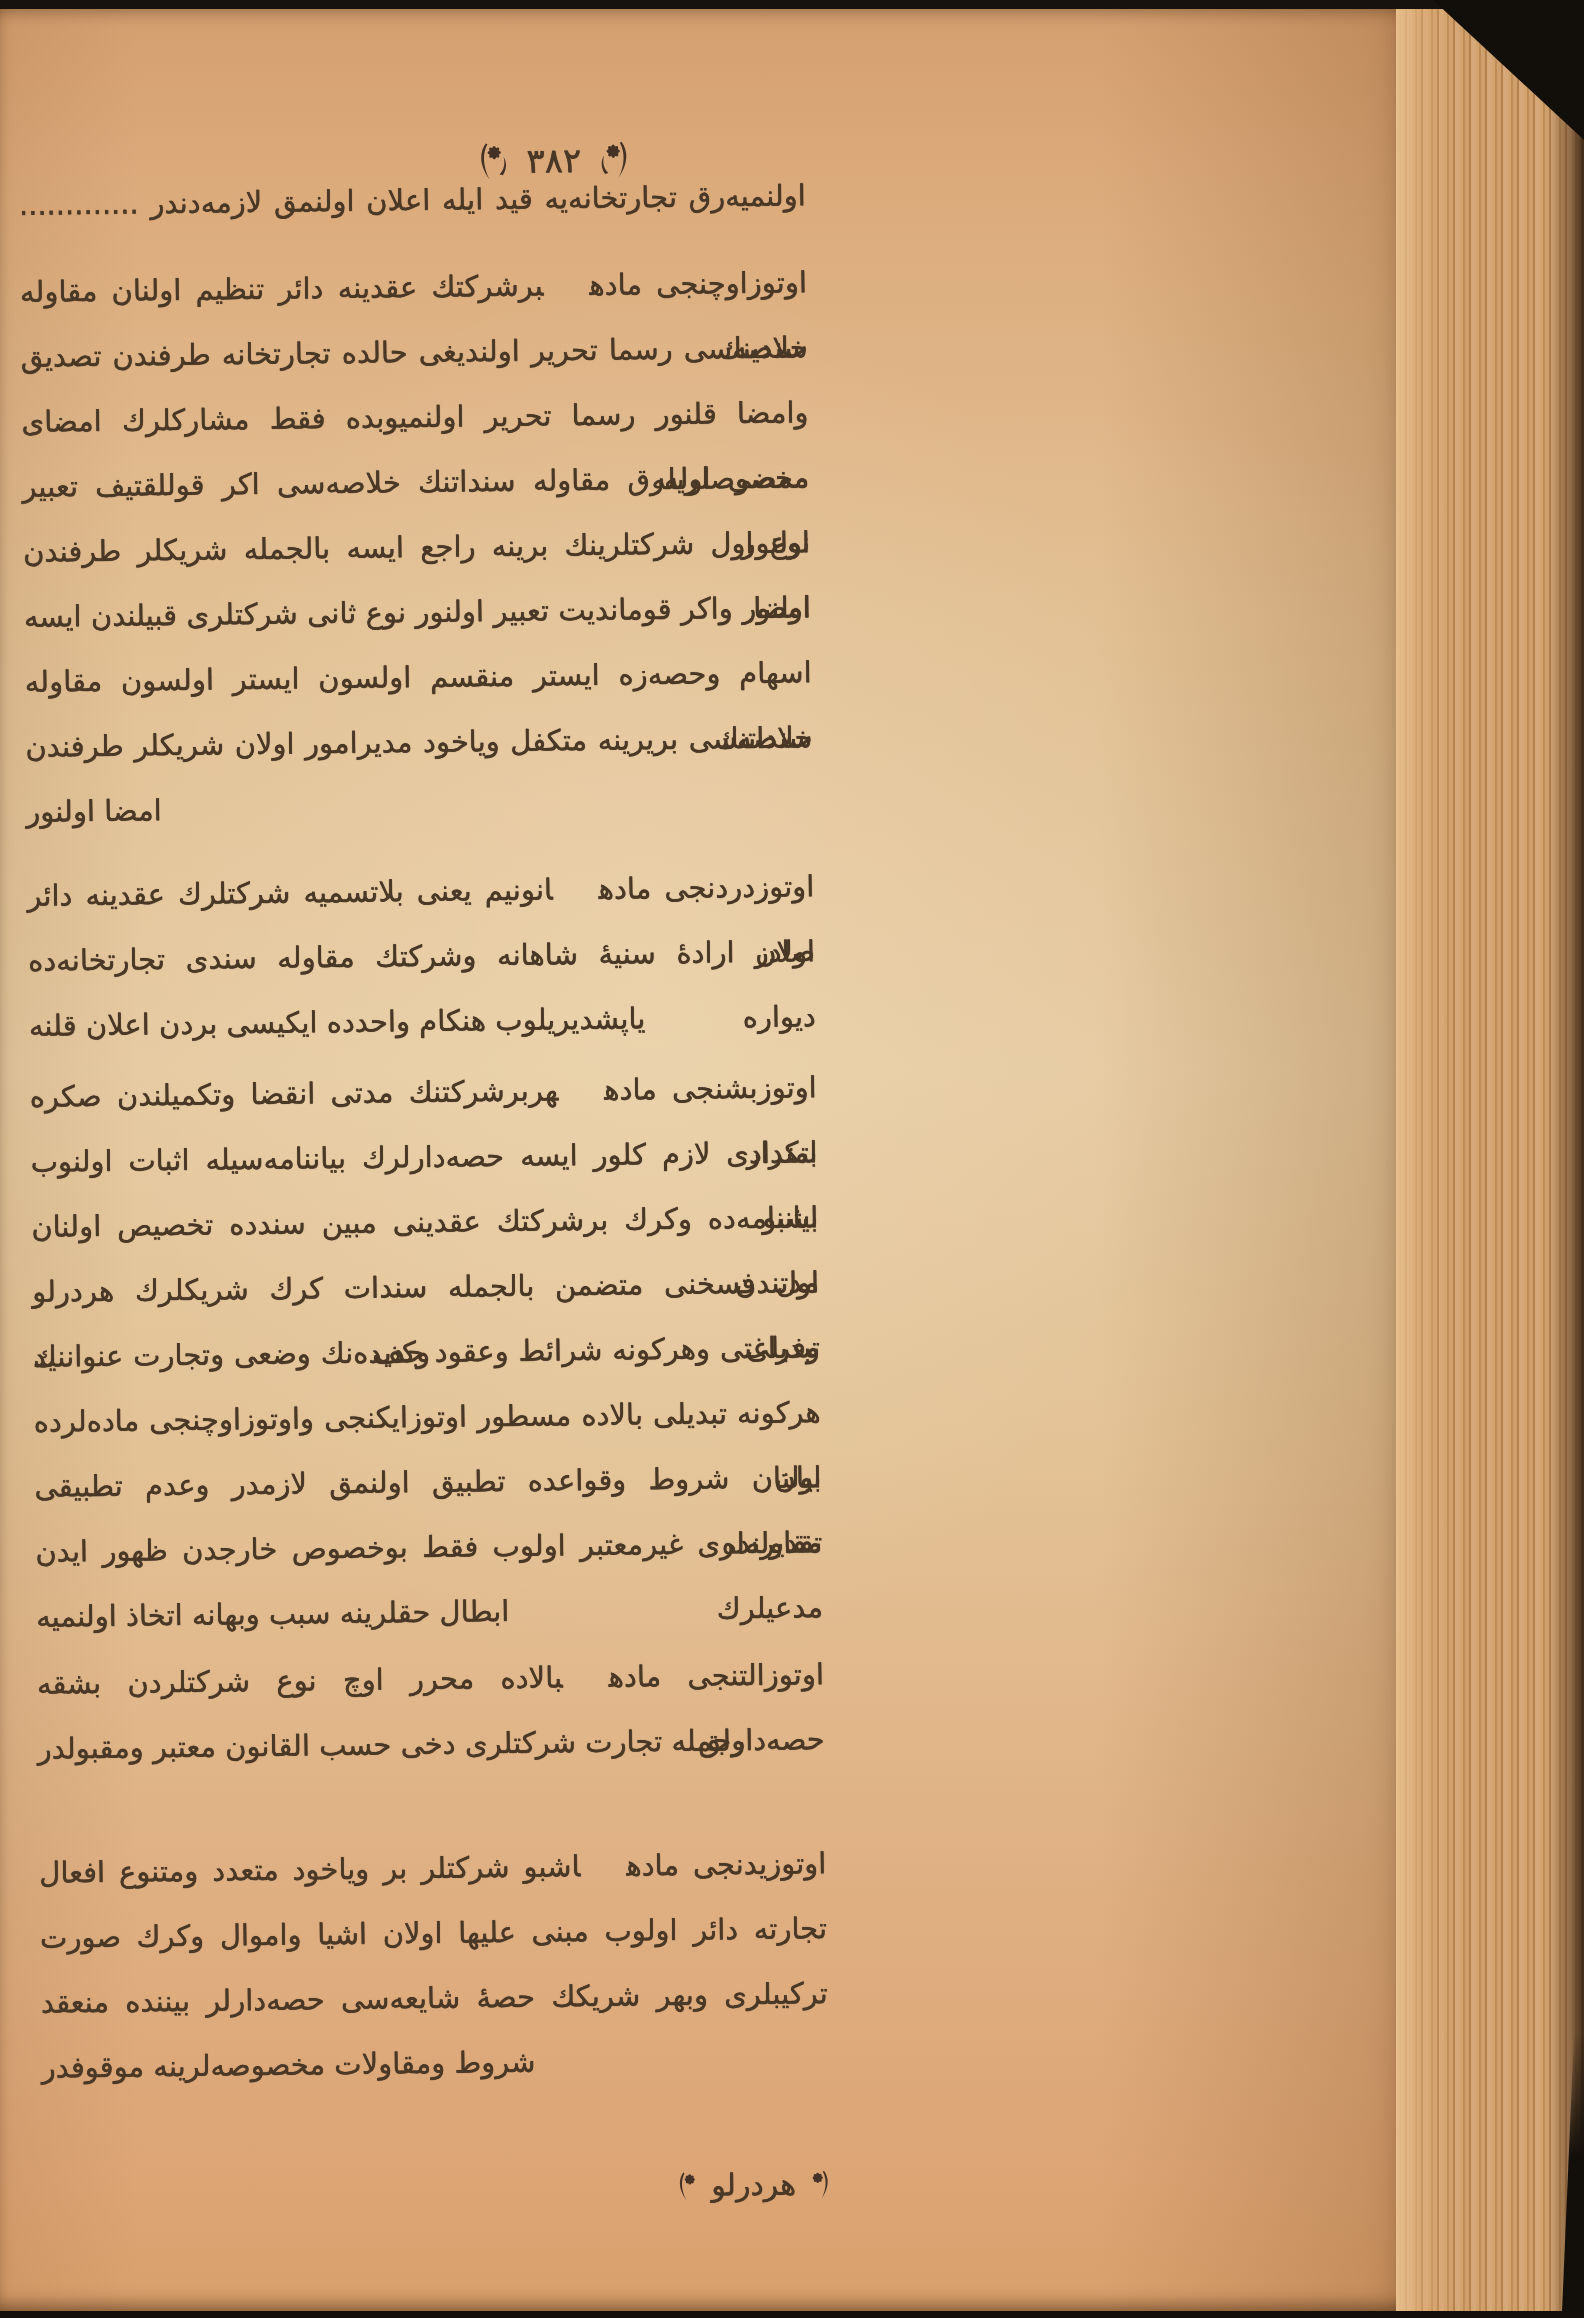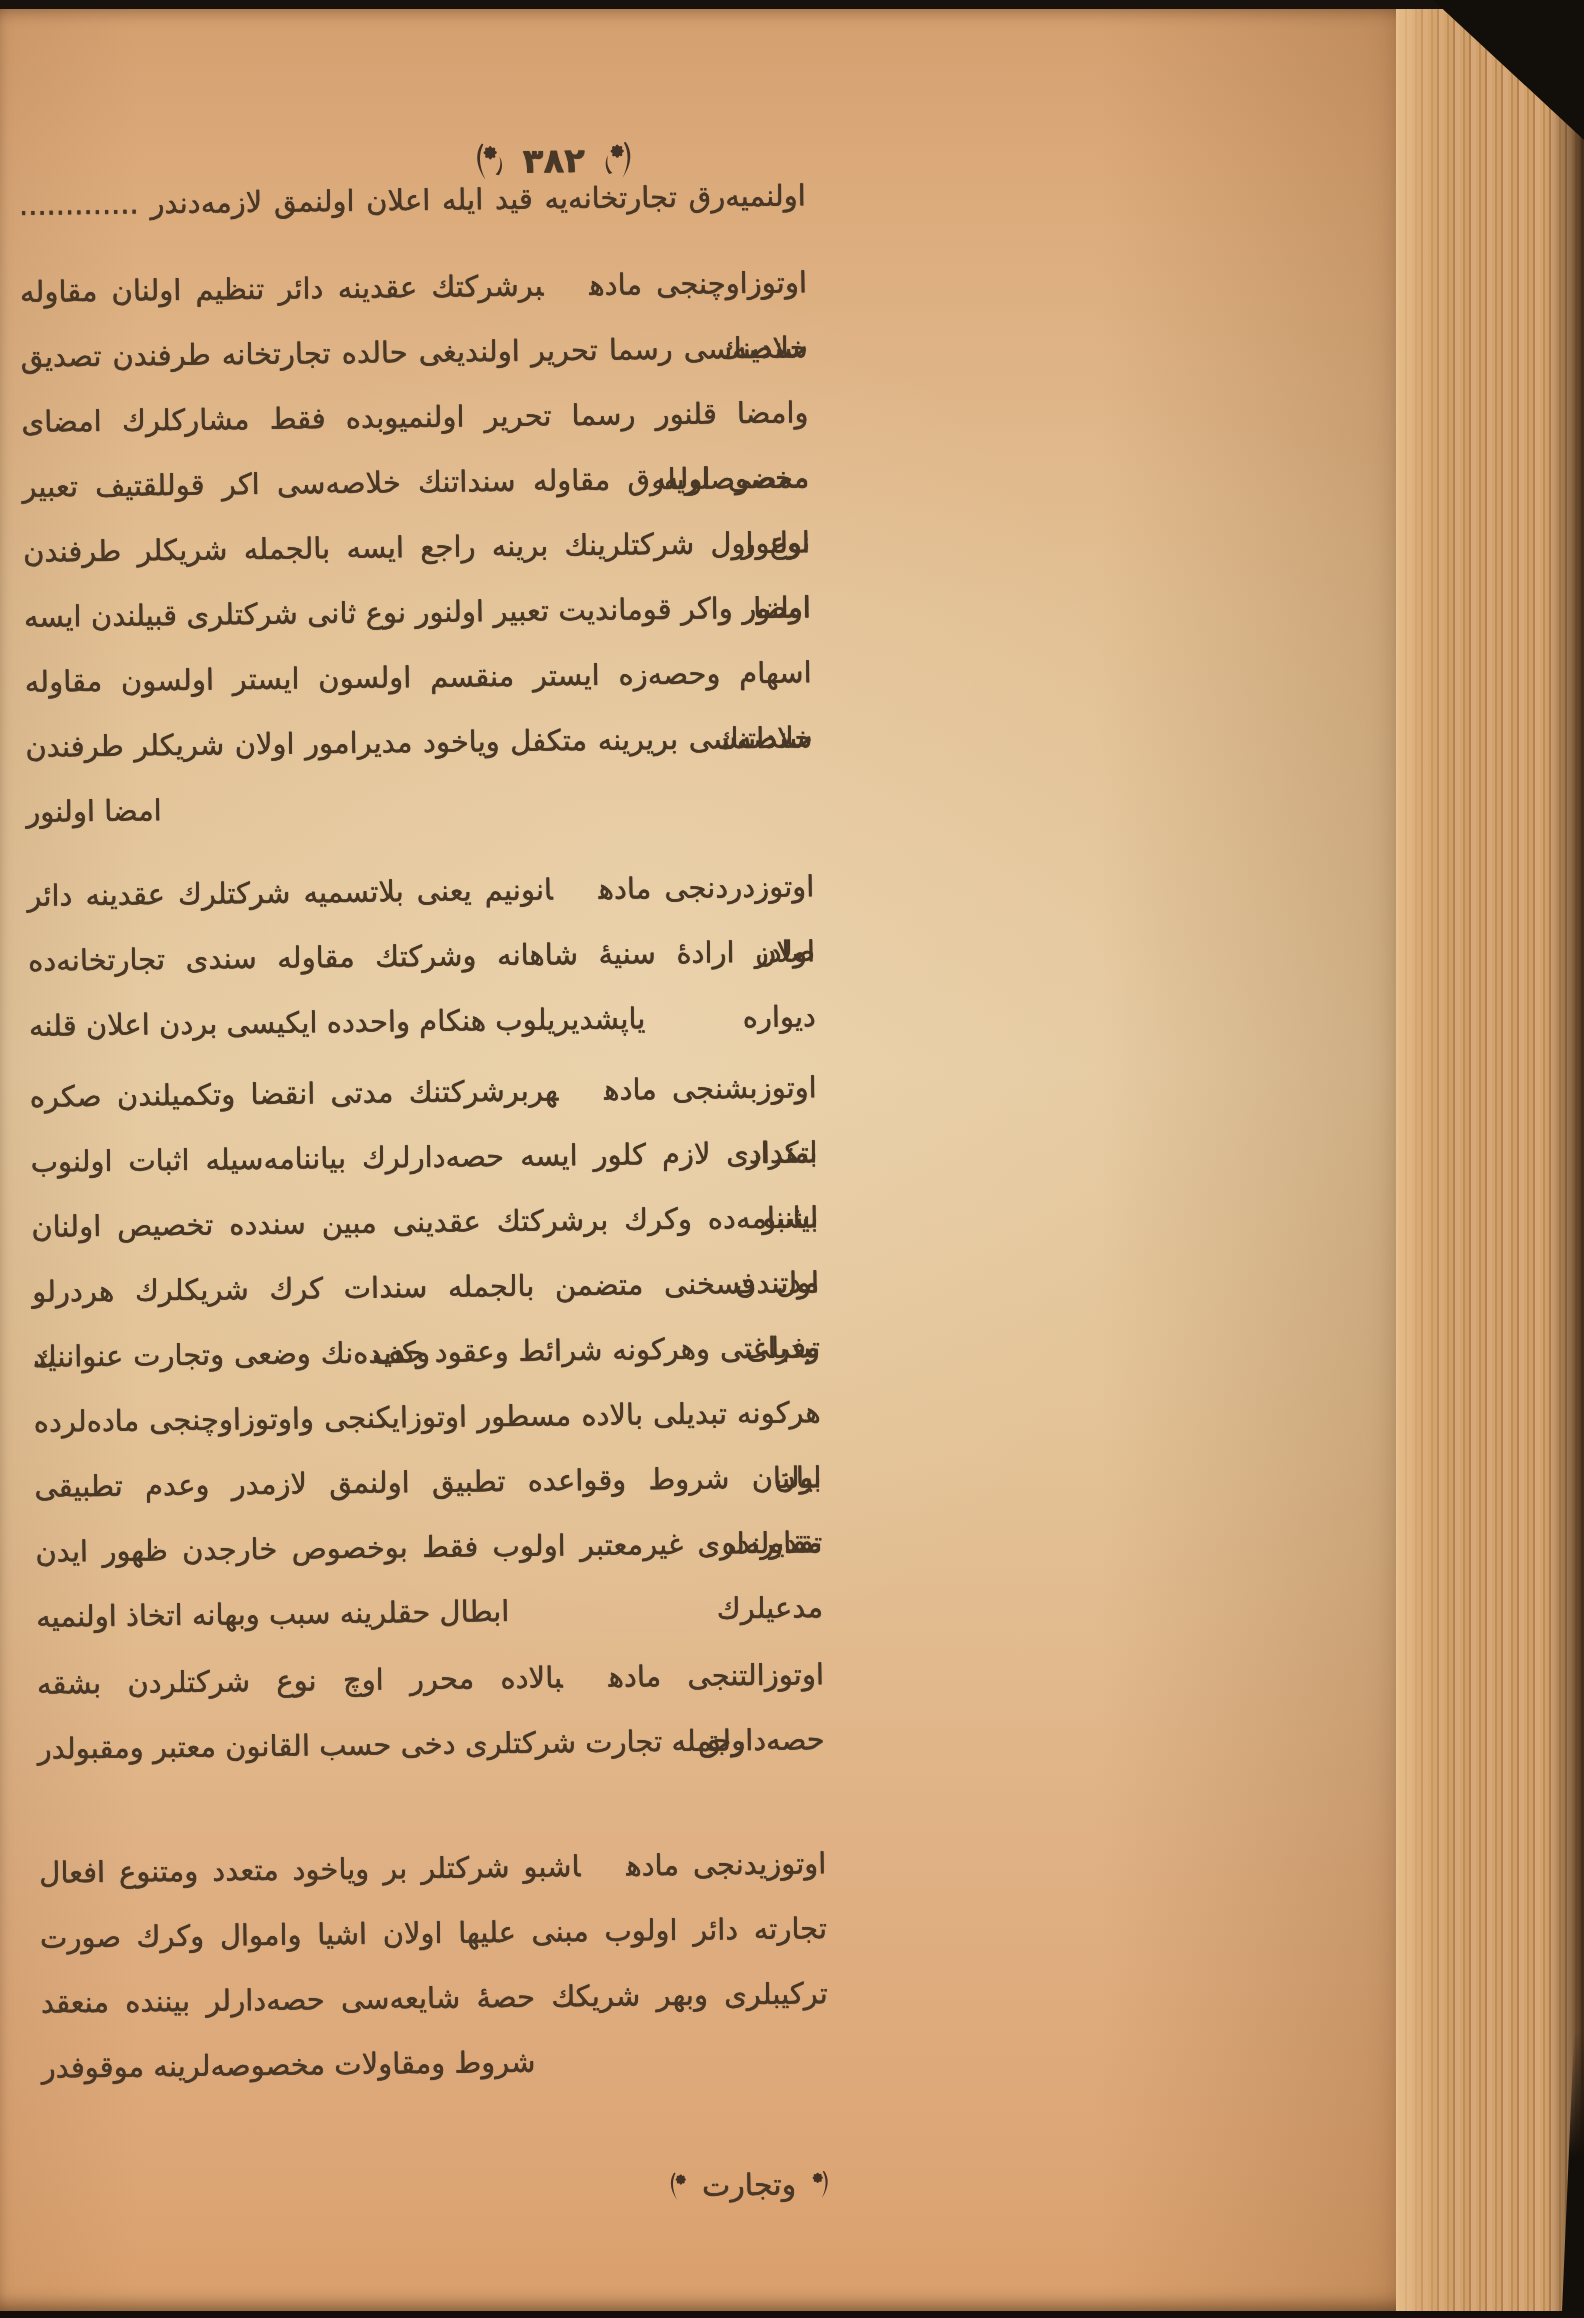--- a/index.html
+++ b/index.html
@@ -40,21 +40,21 @@
     background:linear-gradient(180deg, rgba(18,14,10,0), #120e0a 45%);
     clip-path:polygon(55% 0,100% 0,100% 100%,0 100%);z-index:6;}
 
   
   .text-layer{position:absolute;left:28px;top:119px;width:787px;z-index:3;color:var(--ink);
     transform:rotate(-0.7deg);transform-origin:50% 40%;
     text-shadow:0 0 0.8px currentColor, 0.3px 0.3px 0.6px rgba(74,56,39,.65);}
 
   .page-header{position:absolute;top:0;left:323px;width:425px;height:85px;
     display:flex;justify-content:center;align-items:center;gap:15.3px;}
-  .page-number{font-size:34px;font-weight:bold;letter-spacing:3.4px;}
+  .page-number{font-size:34px;font-weight:normal;letter-spacing:3.4px;}
 
   .fleur{color:#453226;display:inline-block;line-height:0;}
   .fleur.mirror{transform:scaleX(-1);}
   .fleur.small svg{width:25.5px;height:32px;}
 
   #flow{padding-top:49px;}
   .line{direction:rtl;font-size:29px;line-height:65px;height:65px;overflow:visible;}
   .j{text-align:justify;text-align-last:justify;}
   .l{text-align:left;}
   .head{margin-left:46px;}
@@ -156,21 +156,21 @@
           <svg width="25.5" height="32" viewBox="0 0 40 50">
               <g fill="currentColor">
             <ellipse cx="20" cy="15" rx="3.2" ry="8"></ellipse>
             <ellipse cx="20" cy="15" rx="3.2" ry="8" transform="rotate(45 20 15)"></ellipse>
             <ellipse cx="20" cy="15" rx="3.2" ry="8" transform="rotate(90 20 15)"></ellipse>
             <ellipse cx="20" cy="15" rx="3.2" ry="8" transform="rotate(135 20 15)"></ellipse>
             <path d="M30 4 C38 15 38 30 26 47 C34 31 34 16 28 5 Z"></path>
           </g>
             </svg>
         </span>
-        <span>وتجارت</span>
+        <span>هردرلو</span>
         <span class="fleur small mirror">
           <svg width="25.5" height="32" viewBox="0 0 40 50">
               <g fill="currentColor">
             <ellipse cx="20" cy="15" rx="3.2" ry="8"></ellipse>
             <ellipse cx="20" cy="15" rx="3.2" ry="8" transform="rotate(45 20 15)"></ellipse>
             <ellipse cx="20" cy="15" rx="3.2" ry="8" transform="rotate(90 20 15)"></ellipse>
             <ellipse cx="20" cy="15" rx="3.2" ry="8" transform="rotate(135 20 15)"></ellipse>
             <path d="M30 4 C38 15 38 30 26 47 C34 31 34 16 28 5 Z"></path>
           </g>
             </svg>

